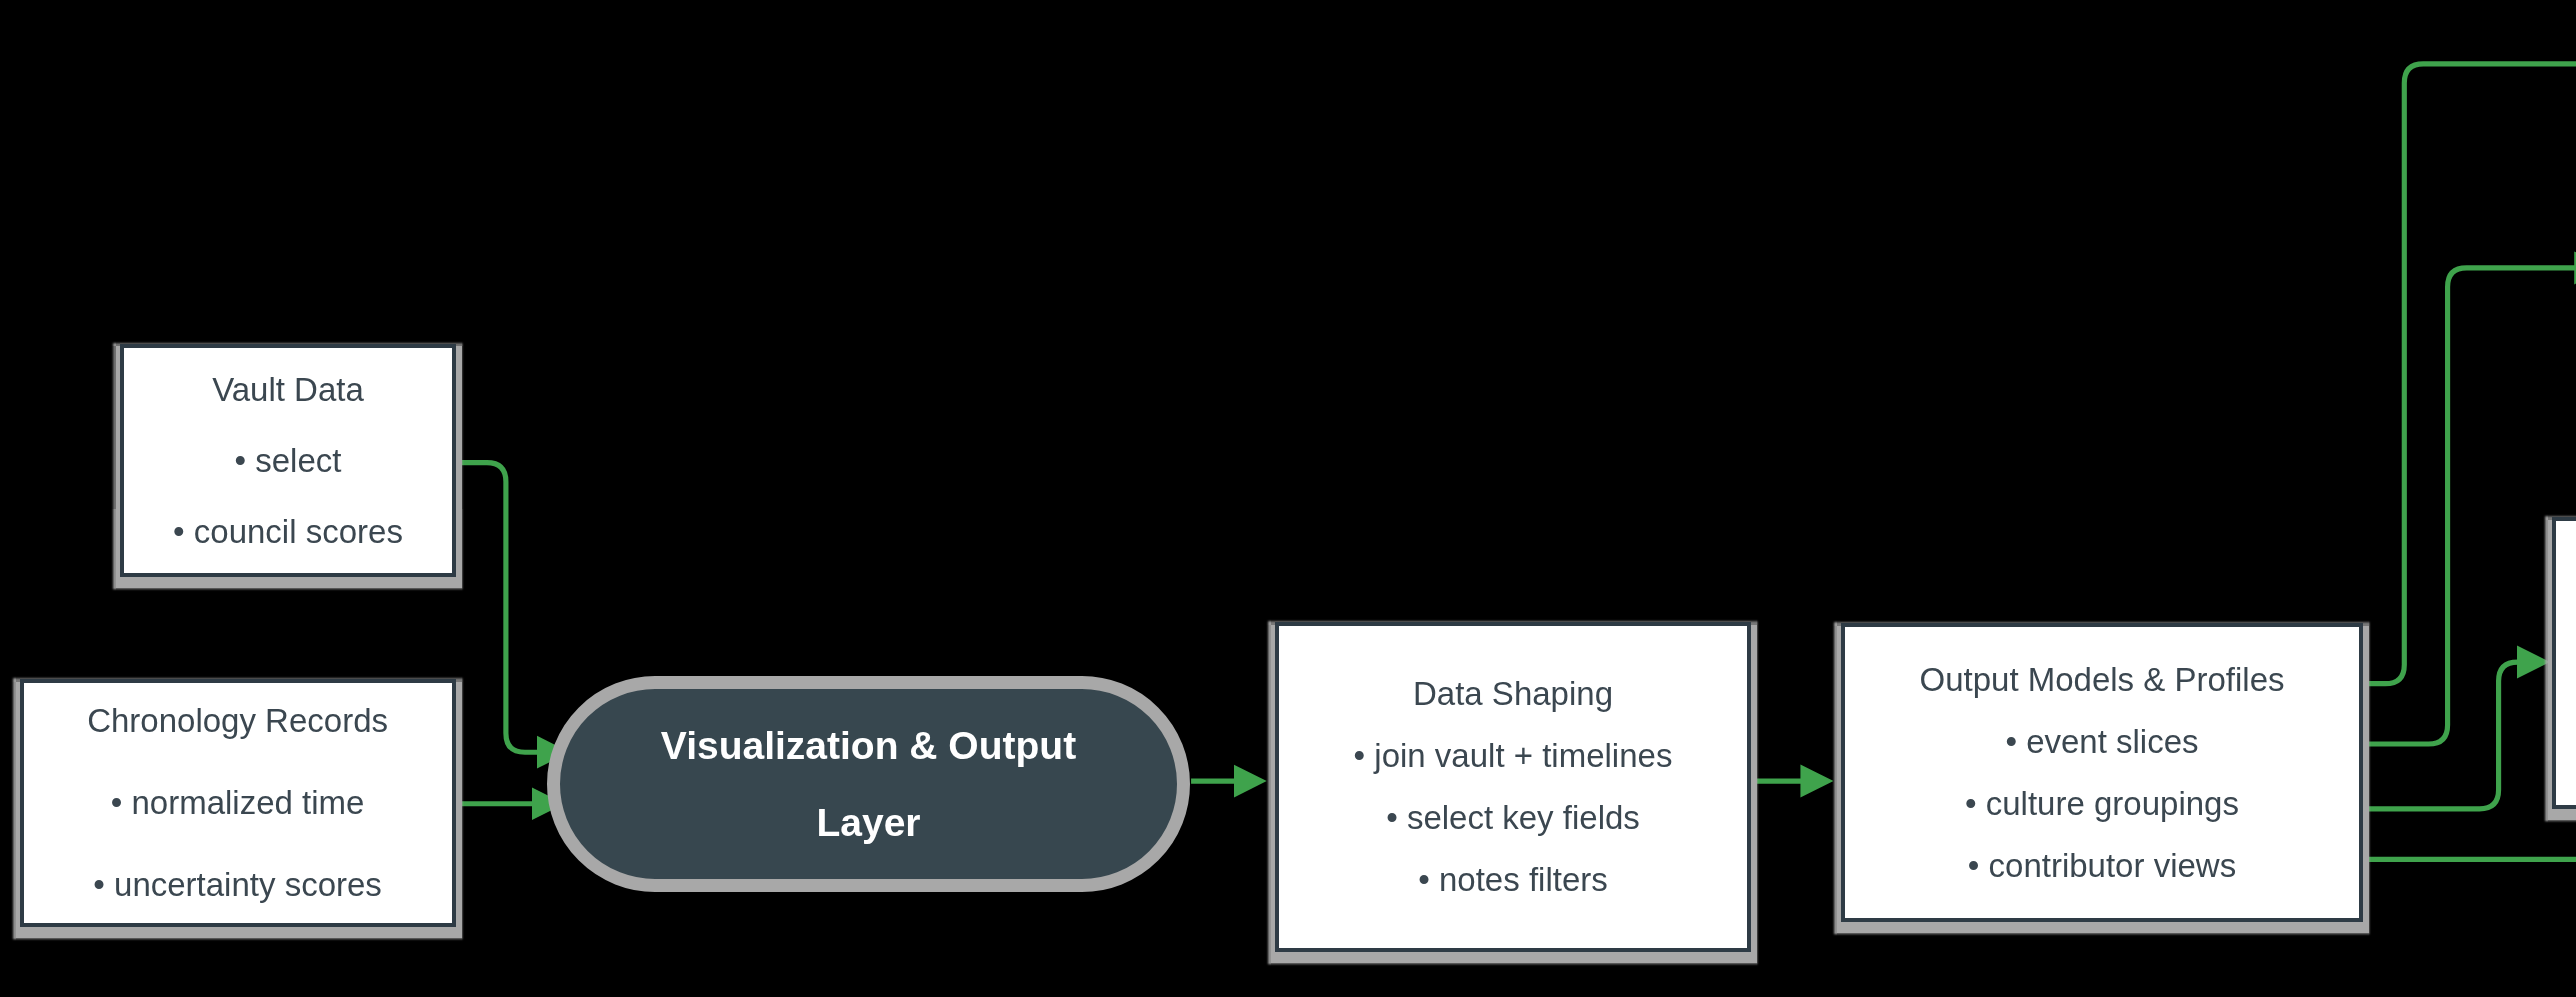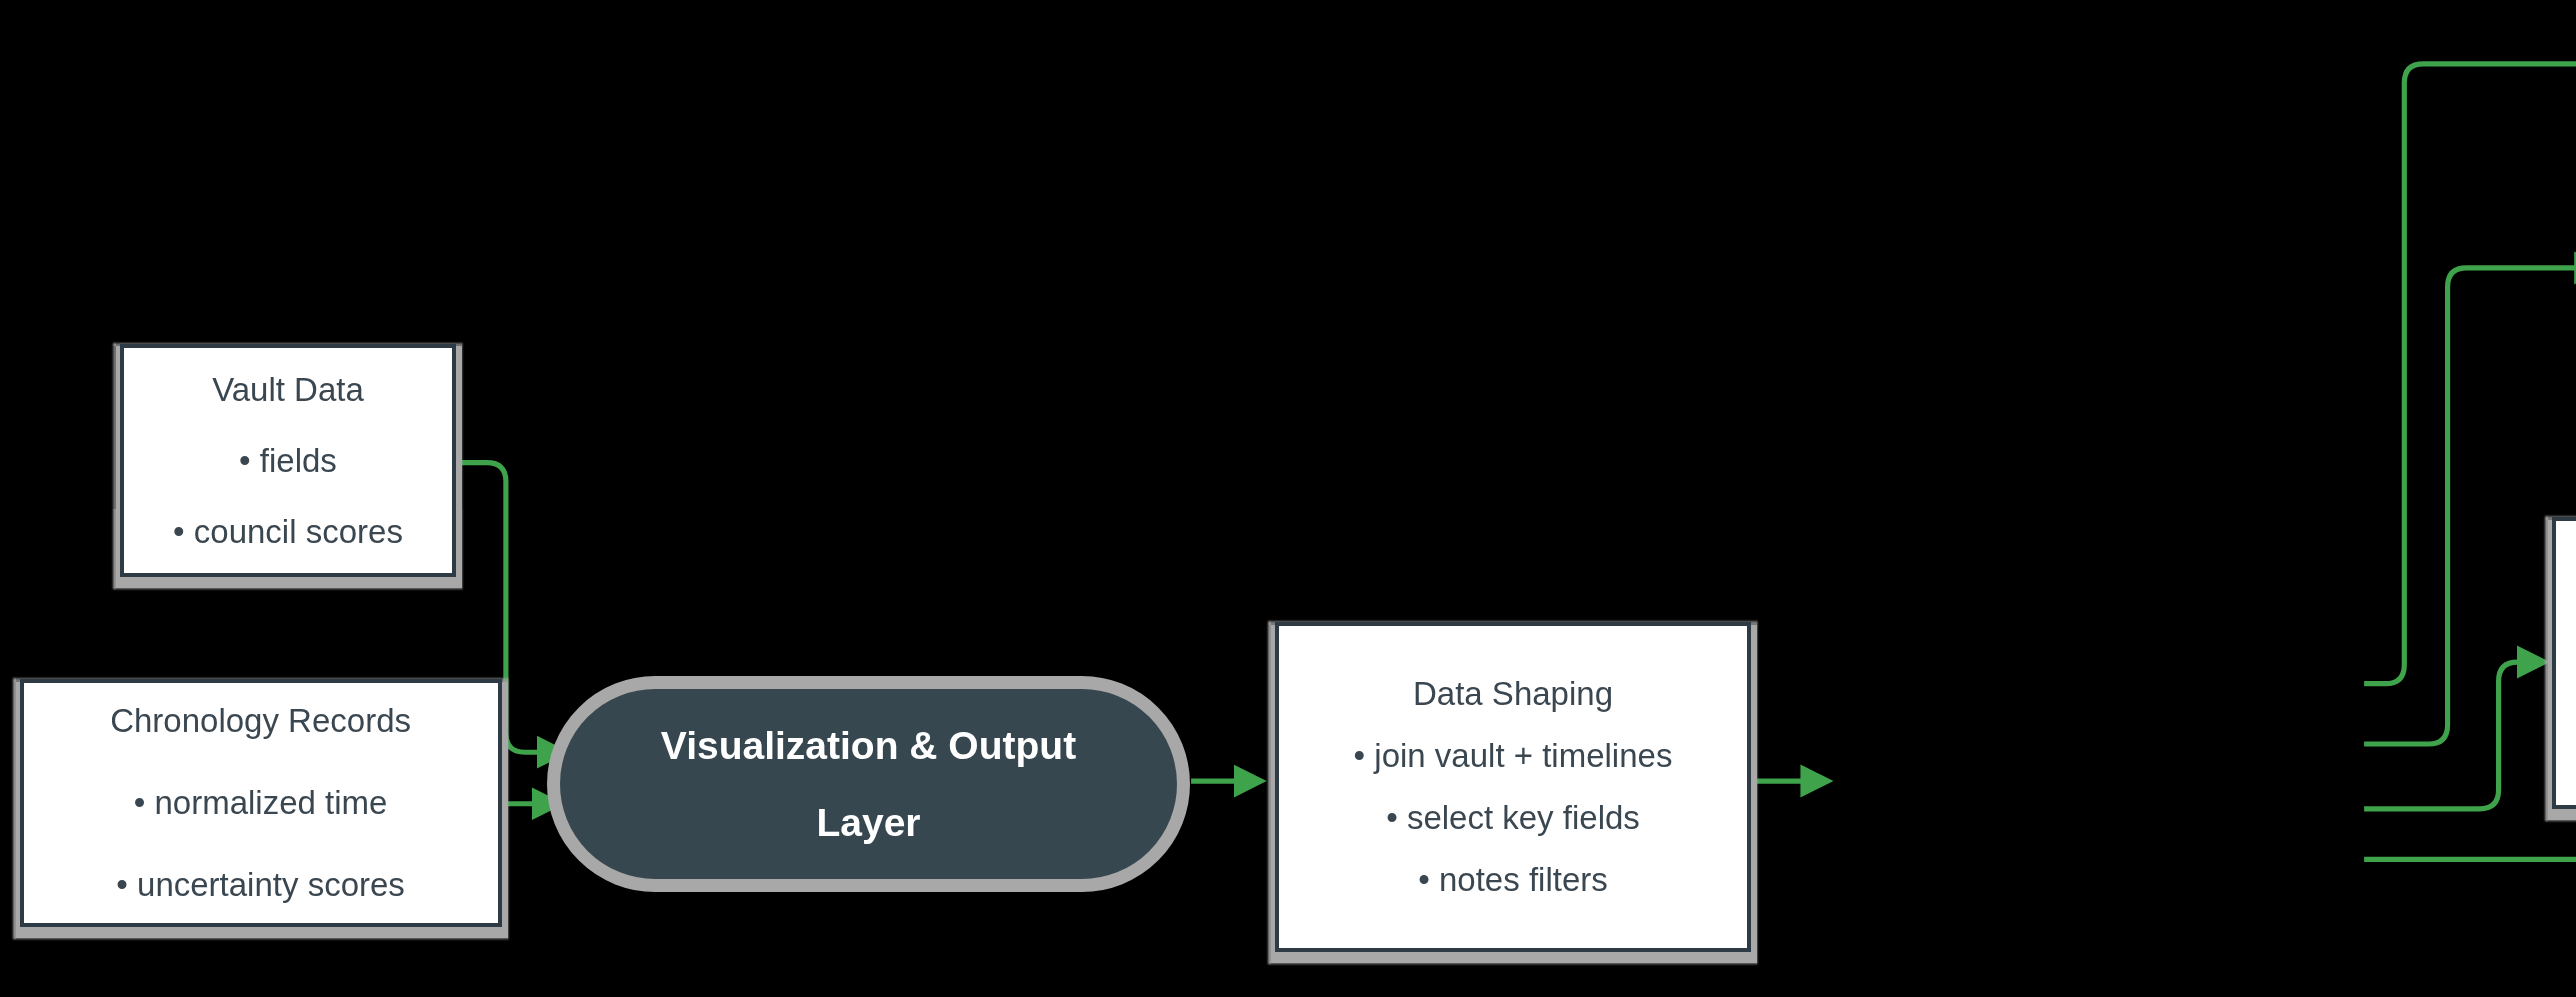--- a/index.html
+++ b/index.html
@@ -39,21 +39,21 @@
     background:var(--box_bg);
     border:4.1px solid var(--box_border);
     box-shadow:0 6.2px 2.1px 7.2px var(--shadow);
   }
   .line{line-height:36px;white-space:nowrap;}
 
   .gap3{gap:35px;}
   .gap4{gap:26px;}
 
   #n-vault   {left:120px;  top:344px;  width:336px;  height:233px;}
-  #n-chron   {left:19.6px;   top:679px; width:482px;  height:248px;gap:46px;}
+  #n-chron   {left:19.6px;   top:679px; width:436px;  height:248px;gap:46px;}
   #n-shape   {left:1275px; top:622px; width:476px;  height:330px;}
   #n-output  {left:1841px; top:623px; width:522px; height:299px;}
   #n-seed    {left:2552px; top:517px; width:584px; height:292px;}
 
   #n-pill{
     left:547px; top:676px; width:643px; height:216px;
     background:var(--pill_bg);
     border:13.4px solid var(--shadow);
     border-radius:113px;
     color:var(--pill_text);
@@ -80,21 +80,21 @@
     <path class="edge" d="M 4589 1327 H 4630 Q 4667 1327 4667 1290 V 161 Q 4667 124 4704 124 H 6103 Q 6140 124 6140 161 V 196 Q 6140 231 6175 231 H 6178" marker-end="url(#ah)"></path>
     <path class="edge" d="M 4589 1444 H 4714 Q 4751 1444 4751 1407 V 557 Q 4751 520 4788 520 H 5000" marker-end="url(#ah)"></path>
     <path class="edge" d="M 4589 1570 H 4813 Q 4850 1570 4850 1533 V 1322 Q 4850 1285 4887 1285 H 4889" marker-end="url(#ah)"></path>
     <path class="edge" d="M 4589 1668 H 6168" marker-end="url(#ah)"></path>
     <path class="edge" d="M 6022 421 H 6170" marker-end="url(#ah)"></path>
     <path class="edge" d="M 6022 640 H 6125 Q 6162 640 6162 677 V 1398 Q 6162 1430 6178 1430" marker-end="url(#ah)"></path>
   </svg>
 
   <div class="node box gap3" id="n-vault">
     <div class="line">Vault Data</div>
-    <div class="line">• fields</div>
+    <div class="line">• select</div>
     <div class="line">• council scores</div>
   </div>
 
   <div class="node box gap3" id="n-chron">
     <div class="line">Chronology Records</div>
     <div class="line">• normalized time</div>
     <div class="line">• uncertainty scores</div>
   </div>
 
   <div class="node" id="n-pill">
@@ -102,20 +102,26 @@
     <div class="line">Layer</div>
   </div>
 
   <div class="node box gap4" id="n-shape">
     <div class="line">Data Shaping</div>
     <div class="line">• join vault + timelines</div>
     <div class="line">• select key fields</div>
     <div class="line">• notes filters</div>
   </div>
 
+  <div class="node box gap4" id="n-output">
+    <div class="line">Output Models &amp; Profiles</div>
+    <div class="line">• event slices</div>
+    <div class="line">• culture groupings</div>
+    <div class="line">• contributor views</div>
+  </div>
 
   <div class="node box gap4" id="n-seed">
     
     
     
     
   </div>
 
 </div>
 

